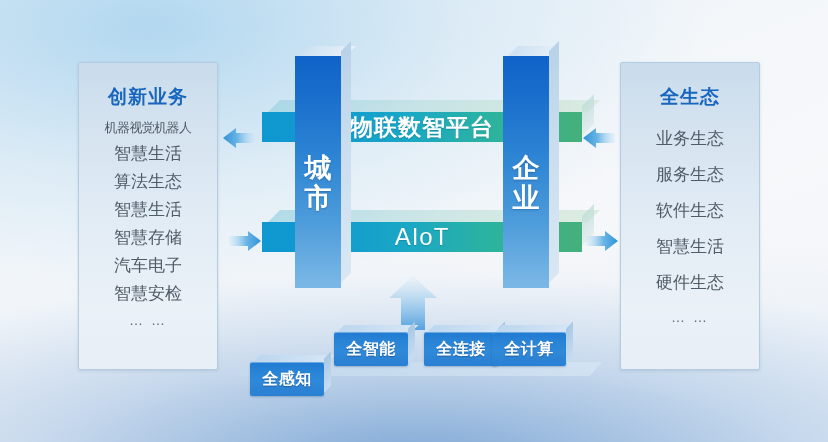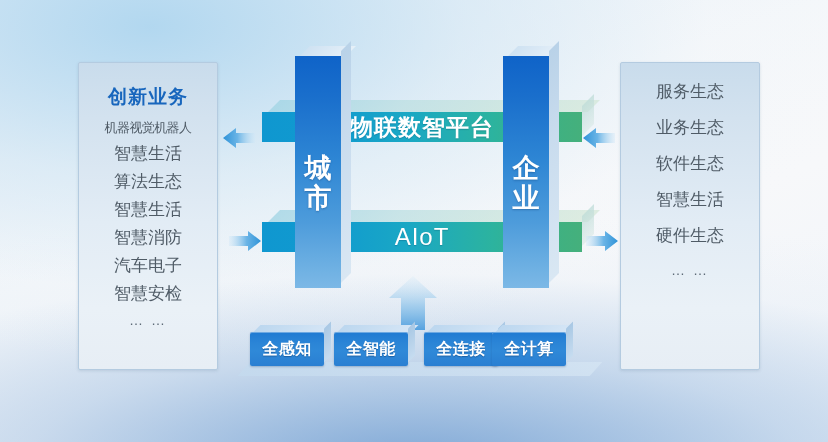--- a/index.html
+++ b/index.html
@@ -123,46 +123,47 @@
     position: absolute; right: -7px; top: -7px; width: 7px; height: 100%;
     background: linear-gradient(180deg, #a9c8e4, #c6dcf0);
     transform: skewY(-45deg);
   }
   .cap-box .ctext {
     position: absolute; left:0; top:0; width:100%; height:100%;
     display:flex; align-items:center; justify-content:center;
     color:#fff; font-weight:bold; font-size:16px; letter-spacing:0.5px;
     text-shadow: 0 1px 1px rgba(0,40,90,0.4); z-index: 3;
   }
-  #cap-0 { left: 14px; } #cap-1 { left: 98px; }
+  #cap-0 { left: 14px; margin-top: 30px; } #cap-1 { left: 98px; }
   #cap-2 { left: 188px; } #cap-3 { left: 256px; }
 </style>
 </head>
 <body>
 
 <div id="stage">
 
   <div class="panel left">
     <div class="panel-title">创新业务</div>
     <div class="panel-list">
       <div class="panel-item">机器视觉机器人</div>
       <div class="panel-item">智慧生活</div>
       <div class="panel-item">算法生态</div>
       <div class="panel-item">智慧生活</div>
-      <div class="panel-item">智慧消防</div>
+      <div class="panel-item">智慧存储</div>
       <div class="panel-item">汽车电子</div>
       <div class="panel-item">智慧安检</div>
       <div class="panel-item ellipsis">… …</div>
     </div>
   </div>
 
   <div class="panel right">
+    <div class="panel-title">全生态</div>
     <div class="panel-list">
+      <div class="panel-item">业务生态</div>
       <div class="panel-item">服务生态</div>
-      <div class="panel-item">业务生态</div>
       <div class="panel-item">软件生态</div>
       <div class="panel-item">智慧生活</div>
       <div class="panel-item">硬件生态</div>
       <div class="panel-item ellipsis">… …</div>
     </div>
   </div>
 
   <div id="arrow-up">
     <svg viewBox="0 0 52 56" xmlns="http://www.w3.org/2000/svg">
       <defs>

